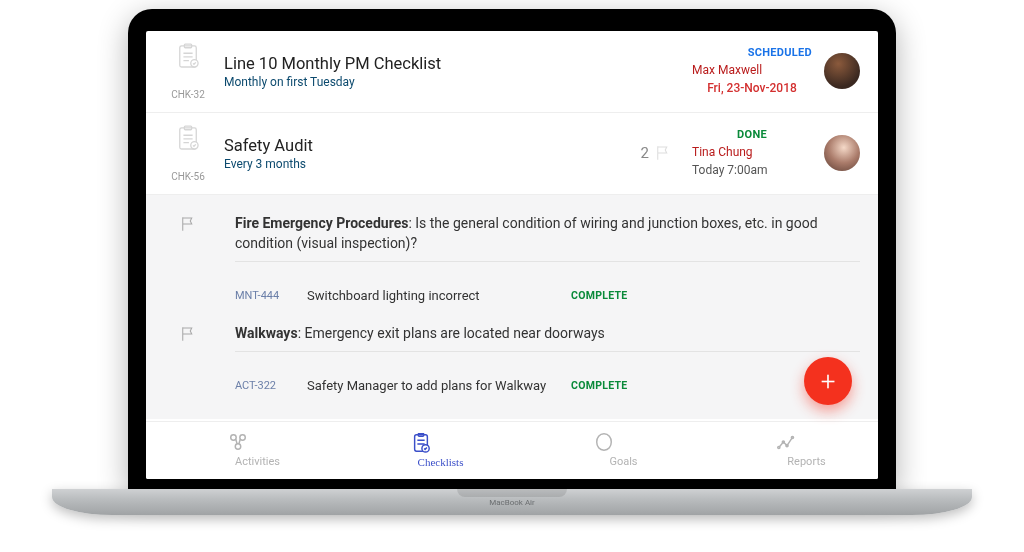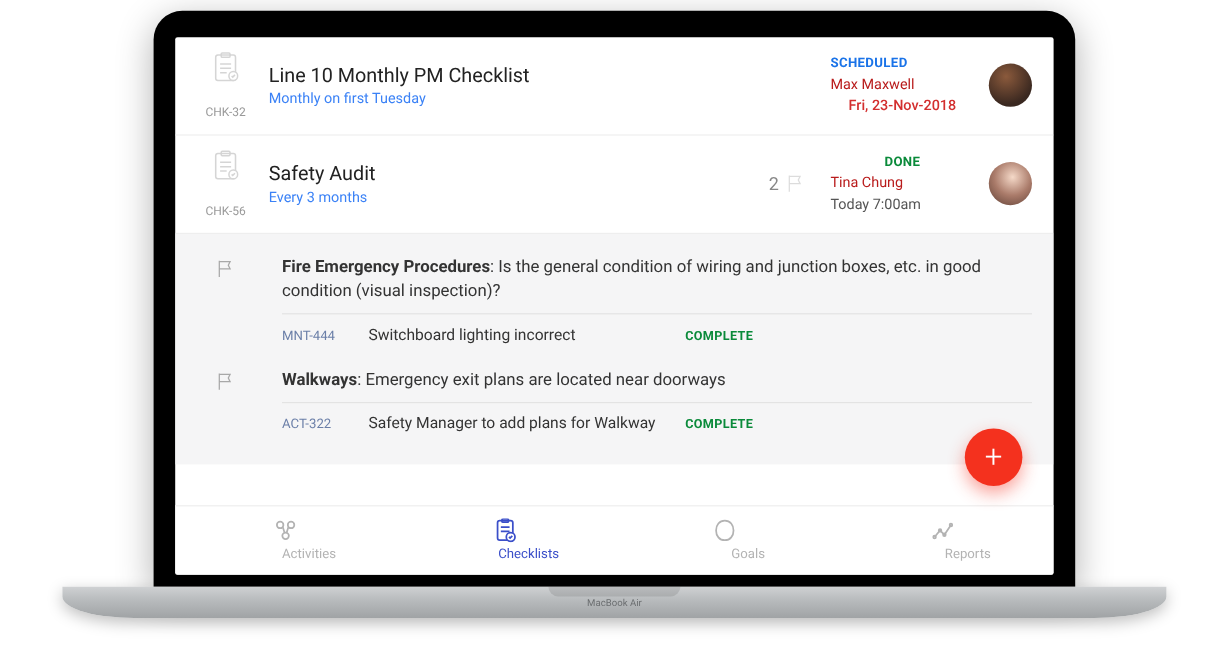--- a/index.html
+++ b/index.html
@@ -97,40 +97,40 @@
     .chk-main {
       flex: 1;
     }
     .chk-title {
       font-size: 16.5px;
       font-weight: 400;
       color: #222;
     }
     .chk-schedule {
       font-size: 12px;
-      color: #3b82f6;
+      color: #0c4a6e;
       margin-top: 2px;
     }
     .chk-flag-col {
       display: flex;
       align-items: center;
       gap: 5px;
       margin-right: 8px;
       color: #aaa;
     }
     .flag-count {
       font-size: 15px;
       color: #888;
     }
     .chk-meta {
       width: 120px;
       font-size: 12px;
       line-height: 1.5;
     }
-    .status-scheduled { color: #1a73e8; font-weight: 700; font-size: 11px; letter-spacing: 0.3px; }
+    .status-scheduled { color: #1a73e8; font-weight: 700; font-size: 11px; letter-spacing: 0.3px; text-align: right; }
     .status-done { color: #0a8a3a; font-weight: 700; font-size: 11px; letter-spacing: 0.3px; text-align: center; }
     .assignee { color: #b91c1c; }
     .due-red { color: #d32f2f; font-weight: 500; text-align: center; }
     .due-normal { color: #555; }
     .avatar {
       width: 36px;
       height: 36px;
       border-radius: 50%;
       background: #ddd;
       flex-shrink: 0;
@@ -159,21 +159,21 @@
       flex: 1;
     }
     .detail-question {
       font-size: 14px;
       color: #333;
       line-height: 1.45;
       padding-bottom: 8px;
       border-bottom: 1px solid #e3e3e3;
     }
     .detail-question .qhead { font-weight: 700; }
-    .action-list { margin-top: 6px; }
+    .action-list { margin-top: 22px; }
     .action-row {
       display: flex;
       align-items: center;
       gap: 14px;
       padding: 4px 0;
       font-size: 13px;
     }
     .action-id {
       width: 58px;
       font-size: 11px;
@@ -213,21 +213,21 @@
     .nav-item {
       flex: 1;
       display: flex;
       flex-direction: column;
       align-items: center;
       justify-content: center;
       gap: 3px;
       cursor: pointer;
       color: #b3b3b3;
     }
-    .nav-item.active { color: #3b4fc9; }
+    .nav-item.active { color: #3b4fc9; font-family: Liberation Serif, serif; }
     .nav-icon { width: 22px; height: 20px; }
     .nav-label { font-size: 11px; margin-left: 40px; }
 
     svg { display: block; }
   </style>
 </head>
 <body>
 
 <div class="laptop-frame">
   <div class="laptop-bezel">

